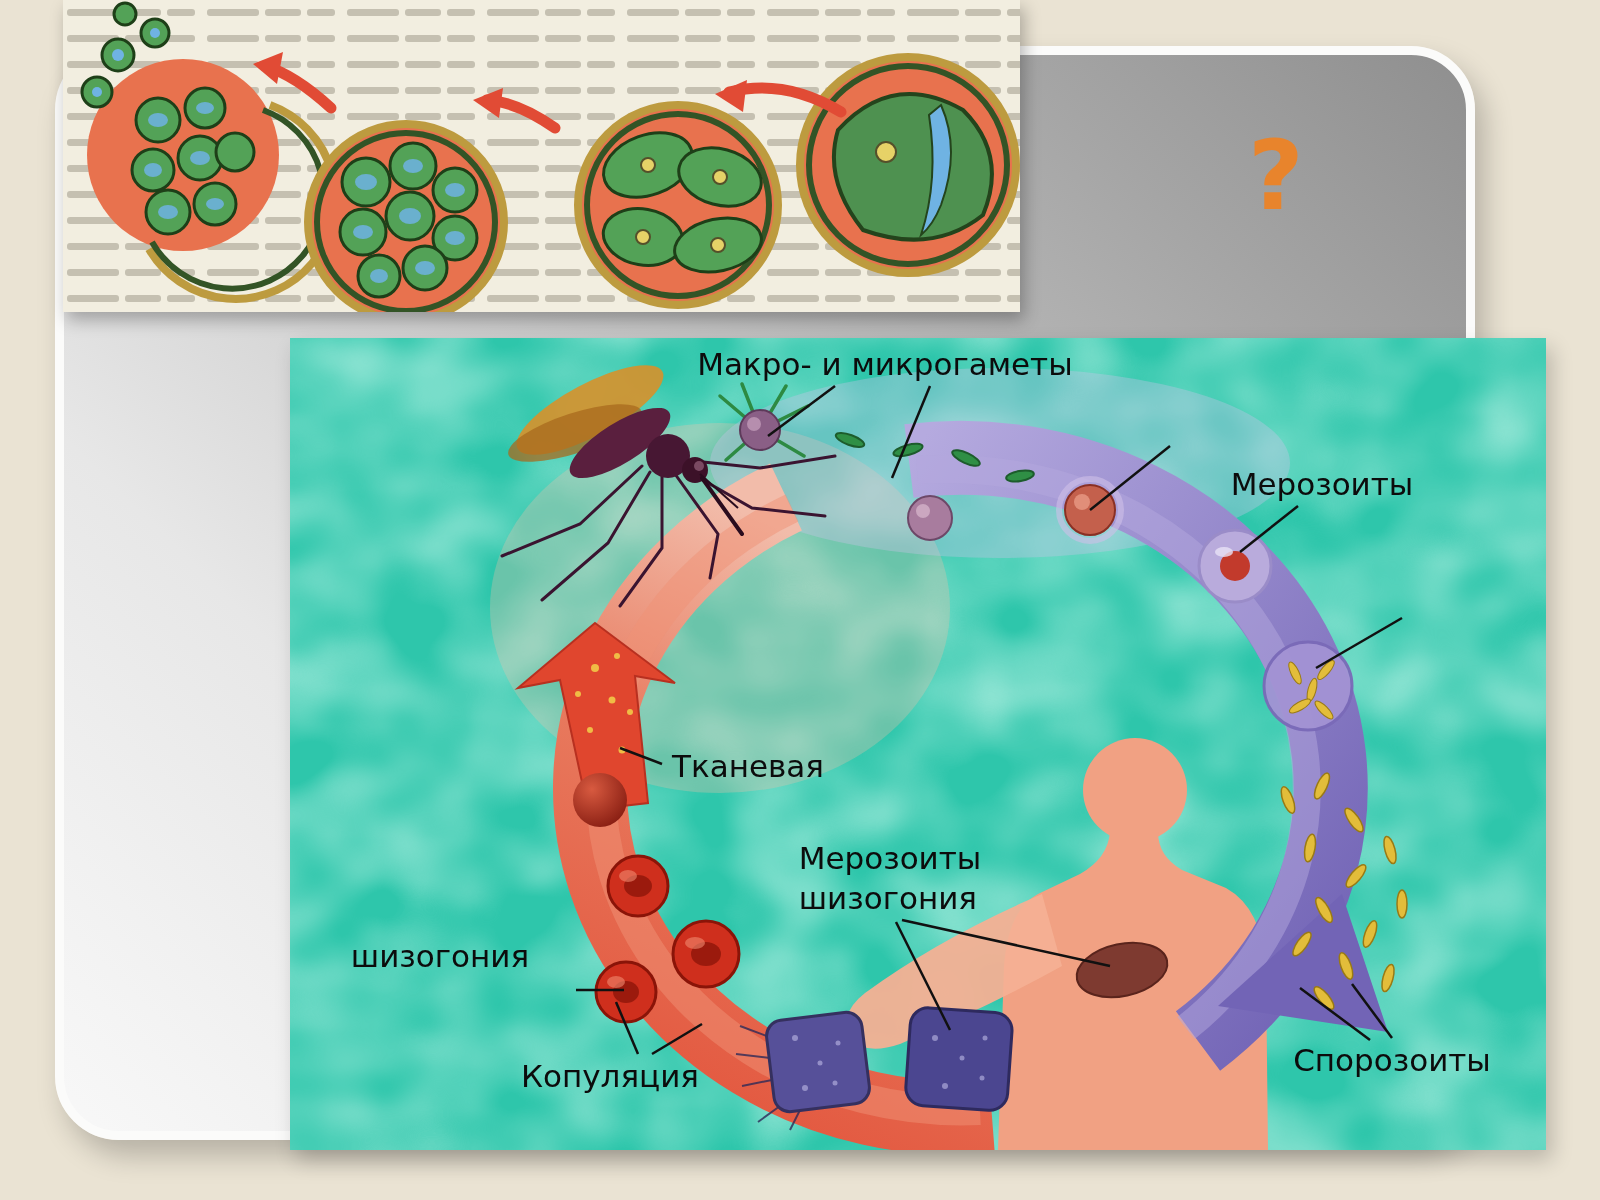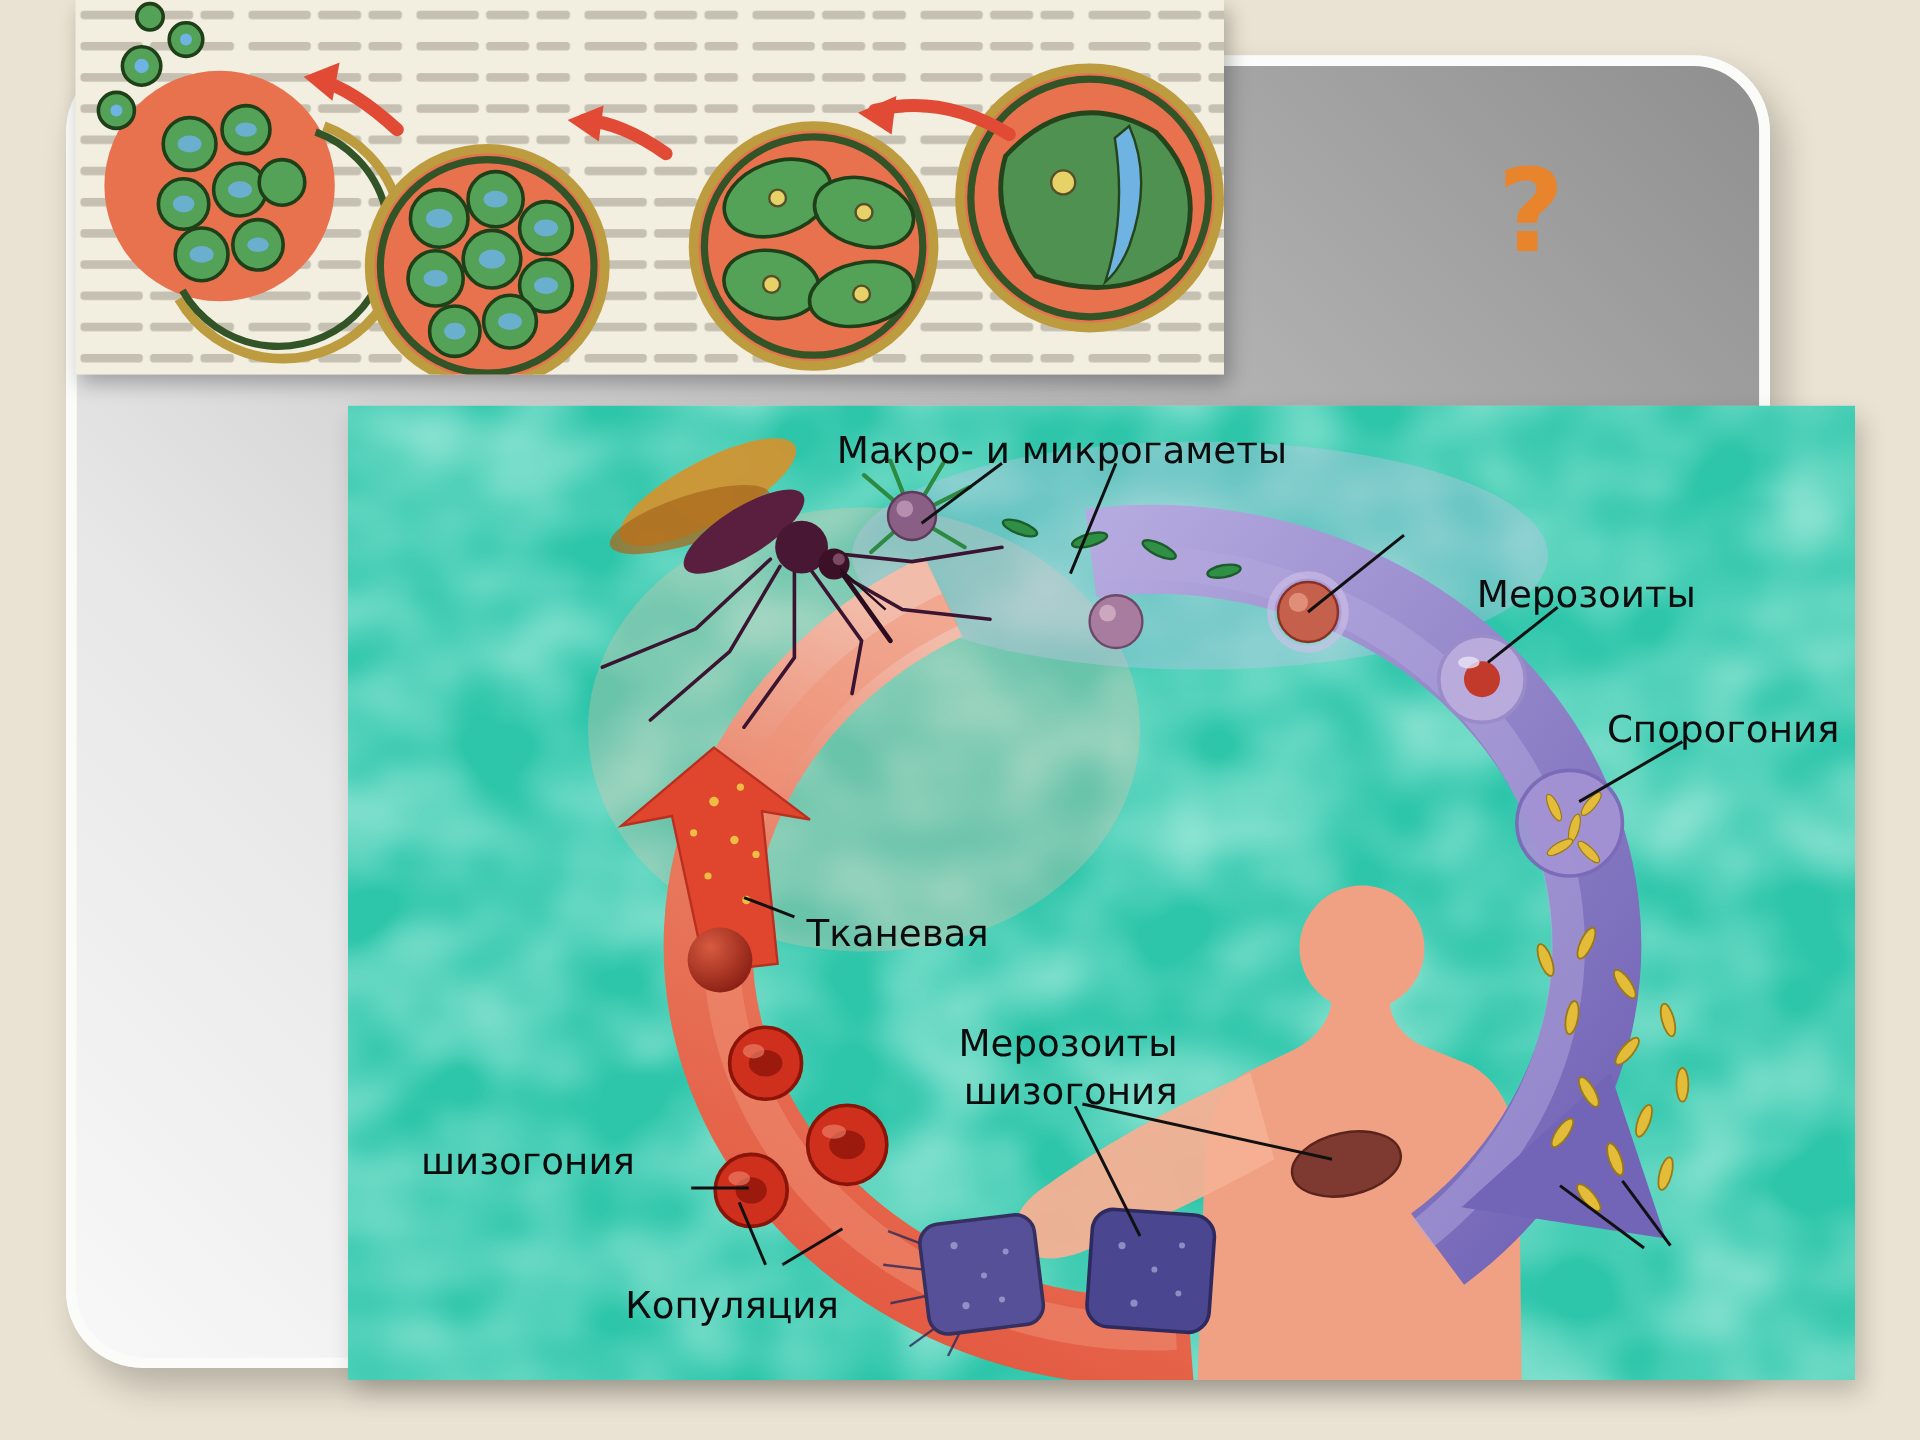--- a/index.html
+++ b/index.html
@@ -24,21 +24,21 @@
     position:absolute;left:1248px;top:128px;z-index:3;
     font-size:96px;font-weight:bold;color:#e8842c;line-height:1;
   }
   .cycle{
     position:absolute;left:290px;top:338px;width:1256px;height:812px;z-index:4;
     box-shadow:6px 10px 20px rgba(0,0,0,.2);
   }
   .cycle svg.bg{position:absolute;left:0;top:0;}
   .lbl{
     position:absolute;color:#0c0c0c;font-size:31px;line-height:40px;
-    white-space:nowrap;transform:translateX(-50%);text-align:right;z-index:5;margin-top:12px;
+    white-space:nowrap;transform:translateX(-50%);text-align:left;z-index:5;
   }
 </style>
 </head>
 <body>
 
 <div class="slide"></div>
 
 <div class="textbook">
   <svg width="957" height="312" viewBox="0 0 957 312">
     <defs>
@@ -345,23 +345,23 @@
       <path d="M 286 652 L 334 652"></path>
       <path d="M 348 716 L 326 664"></path>
       <path d="M 362 716 L 412 686"></path>
       <path d="M 1080 702 L 1010 650"></path>
       <path d="M 1102 700 L 1062 646"></path>
     </g>
   </svg>
 
   <div class="lbl" style="left:595px;top:6px">Макро- и микрогаметы</div>
   <div class="lbl" style="left:1032px;top:126px">Мерозоиты</div>
-  <div class="lbl" style="left:1146px;top:238px">Спорогония</div>
   <div class="lbl" style="left:458px;top:408px">Тканевая</div>
   <div class="lbl" style="left:600px;top:500px">
     <div>Мерозоиты</div>
     <div>шизогония</div>
   </div>
   <div class="lbl" style="left:150px;top:598px">
     <div>шизогония</div>
   </div>
   <div class="lbl" style="left:320px;top:718px">Копуляция</div>
+  <div class="lbl" style="left:1102px;top:702px">Спорозоиты</div>
 </div>
 
 </body></html>

